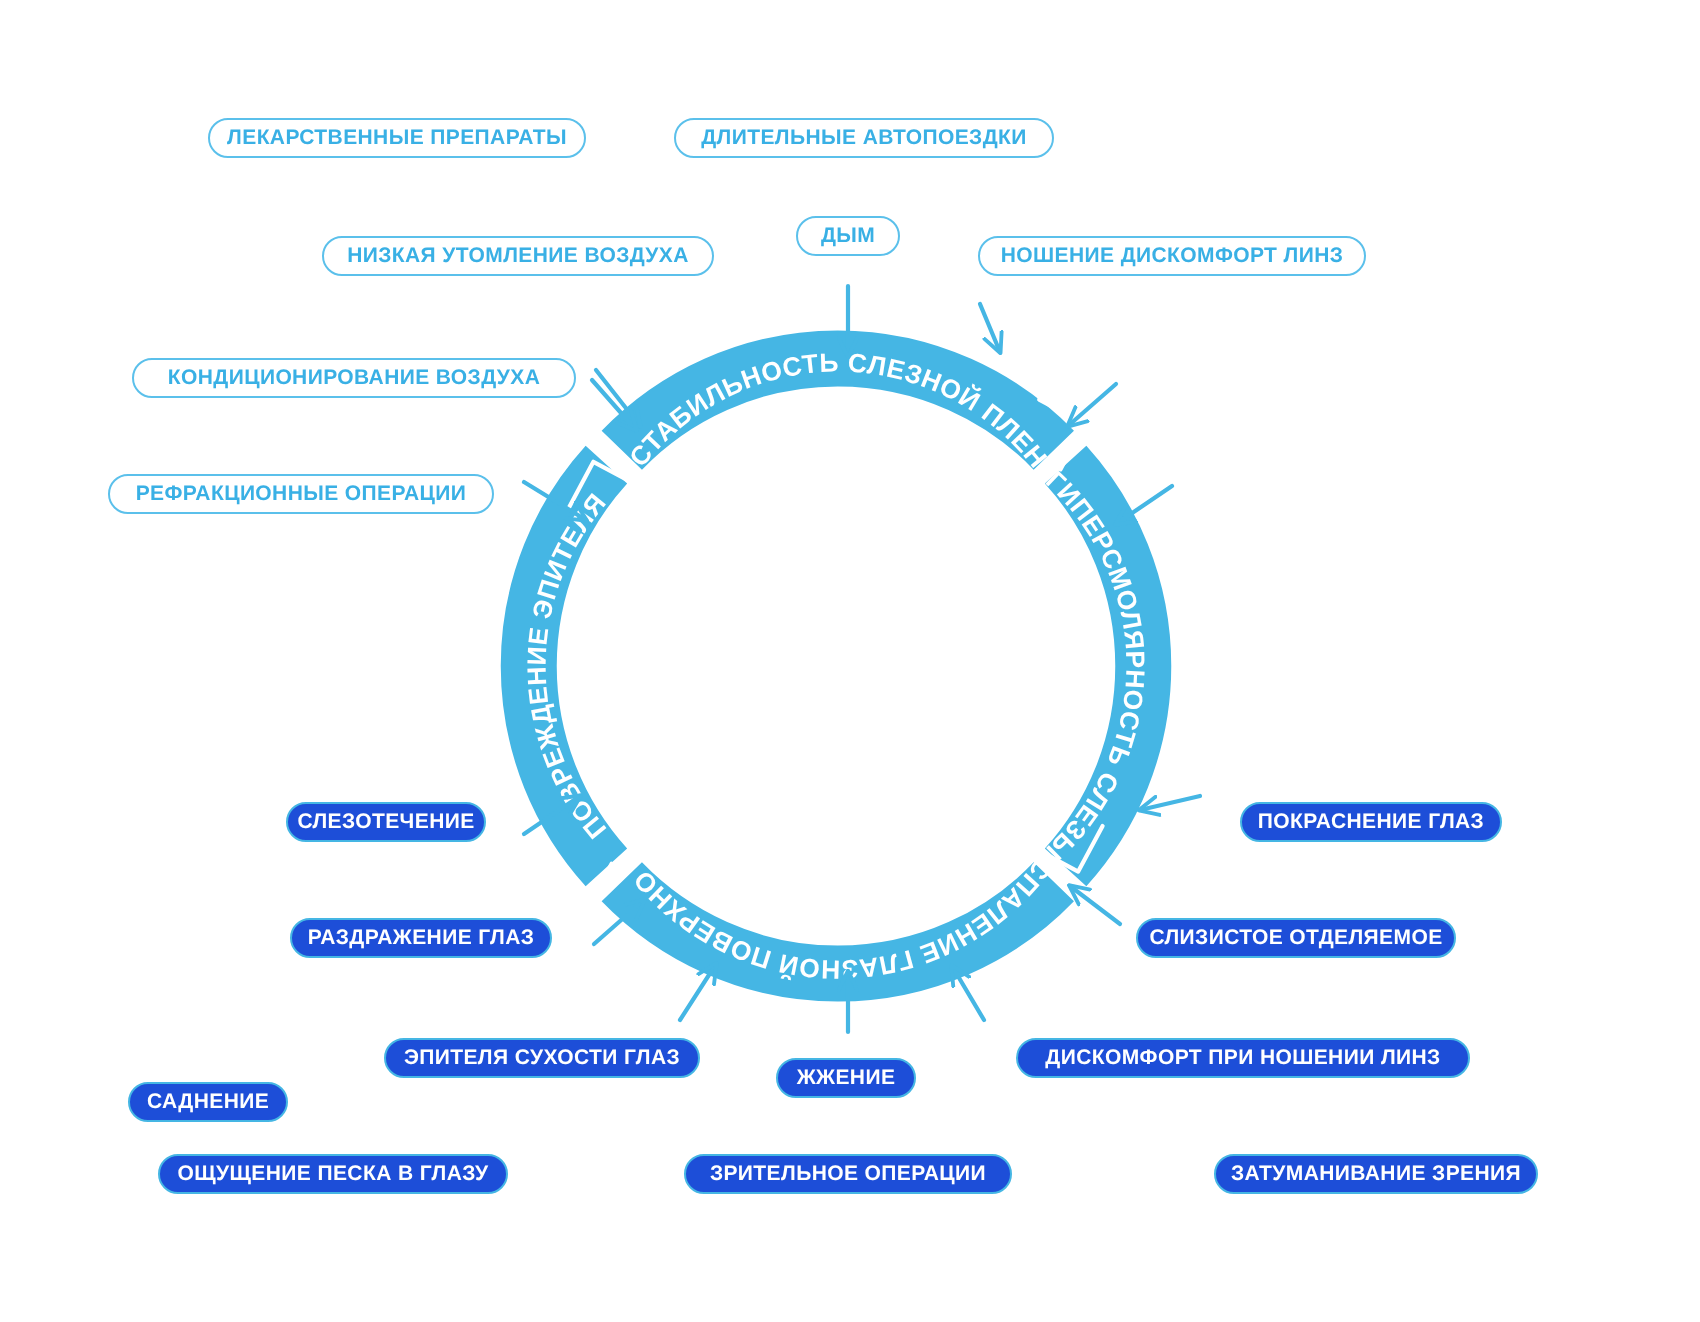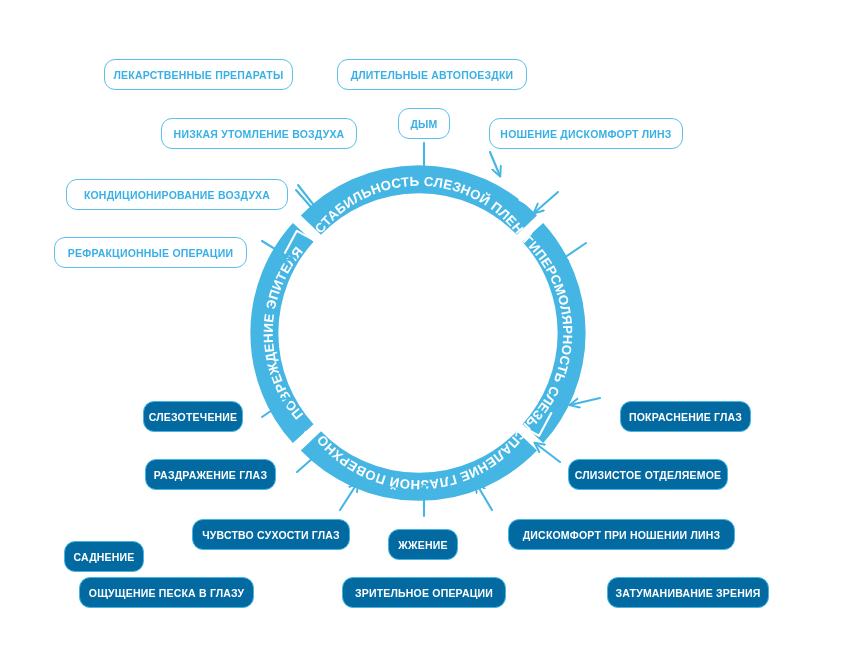--- a/index.html
+++ b/index.html
@@ -3,25 +3,25 @@
 <meta charset="utf-8">
 <style>
   html,body{margin:0;padding:0;background:#ffffff;}
   body{width:850px;height:661px;position:relative;overflow:hidden;
        font-family:"Liberation Sans","DejaVu Sans",sans-serif;}
 
   .stage{position:absolute;left:0;top:0;width:850px;height:661px;}
 
   
   .pill{position:absolute;display:flex;align-items:center;justify-content:center;
-        height:31px;box-sizing:border-box;white-space:nowrap;
+        height:20px;box-sizing:border-box;white-space:nowrap;
         font-size:10.5px;font-weight:bold;letter-spacing:.2px;
         border-radius:11px;padding:4px 11px;}
   .pill.outline{border:1.3px solid #5BC0EB;color:#39B0E5;background:#fff;}
-  .pill.filled{background:#0369a1;color:#ffffff;border:1.3px solid #45B6E4;text-align:center;}
+  .pill.filled{background:#1d4ed8;color:#ffffff;border:1.3px solid #45B6E4;text-align:center;}
 
   .ringwrap{position:absolute;left:0;top:0;width:850px;height:661px;
             pointer-events:none;}
   .arc-text{fill:#ffffff;font-size:13.2px;font-weight:bold;
             font-family:"Liberation Sans","DejaVu Sans",sans-serif;
             letter-spacing:.3px;}
 </style>
 </head>
 <body>
 
@@ -104,20 +104,20 @@
   <div class="pill outline" style="left:398px;top:108px;width:52px;">ДЫМ</div>
   <div class="pill outline" style="left:489px;top:118px;width:194px;">НОШЕНИЕ ДИСКОМФОРТ ЛИНЗ</div>
   <div class="pill outline" style="left:66px;top:179px;width:222px;">КОНДИЦИОНИРОВАНИЕ ВОЗДУХА</div>
   <div class="pill outline" style="left:54px;top:237px;width:193px;">РЕФРАКЦИОННЫЕ ОПЕРАЦИИ</div>
 
   <div class="pill filled" style="left:143px;top:401px;width:100px;">СЛЕЗОТЕЧЕНИЕ</div>
   <div class="pill filled" style="left:620px;top:401px;width:131px;">ПОКРАСНЕНИЕ ГЛАЗ</div>
   <div class="pill filled" style="left:145px;top:459px;width:131px;">РАЗДРАЖЕНИЕ ГЛАЗ</div>
   <div class="pill filled" style="left:568px;top:459px;width:160px;">СЛИЗИСТОЕ ОТДЕЛЯЕМОЕ</div>
   <div class="pill filled" style="left:64px;top:519px;width:80px;margin-top:22px;">САДНЕНИЕ</div>
-  <div class="pill filled" style="left:192px;top:519px;width:158px;">ЧУВСТВО СУХОСТИ ГЛАЗ</div>
+  <div class="pill filled" style="left:192px;top:519px;width:158px;">ЭПИТЕЛЯ СУХОСТИ ГЛАЗ</div>
   <div class="pill filled" style="left:388px;top:529px;width:70px;">ЖЖЕНИЕ</div>
   <div class="pill filled" style="left:508px;top:519px;width:227px;">ДИСКОМФОРТ ПРИ НОШЕНИИ ЛИНЗ</div>
   <div class="pill filled" style="left:79px;top:577px;width:175px;">ОЩУЩЕНИЕ ПЕСКА В ГЛАЗУ</div>
   <div class="pill filled" style="left:342px;top:577px;width:164px;">ЗРИТЕЛЬНОЕ ОПЕРАЦИИ</div>
   <div class="pill filled" style="left:607px;top:577px;width:162px;">ЗАТУМАНИВАНИЕ ЗРЕНИЯ</div>
 
 </div>
 
 </body></html>

